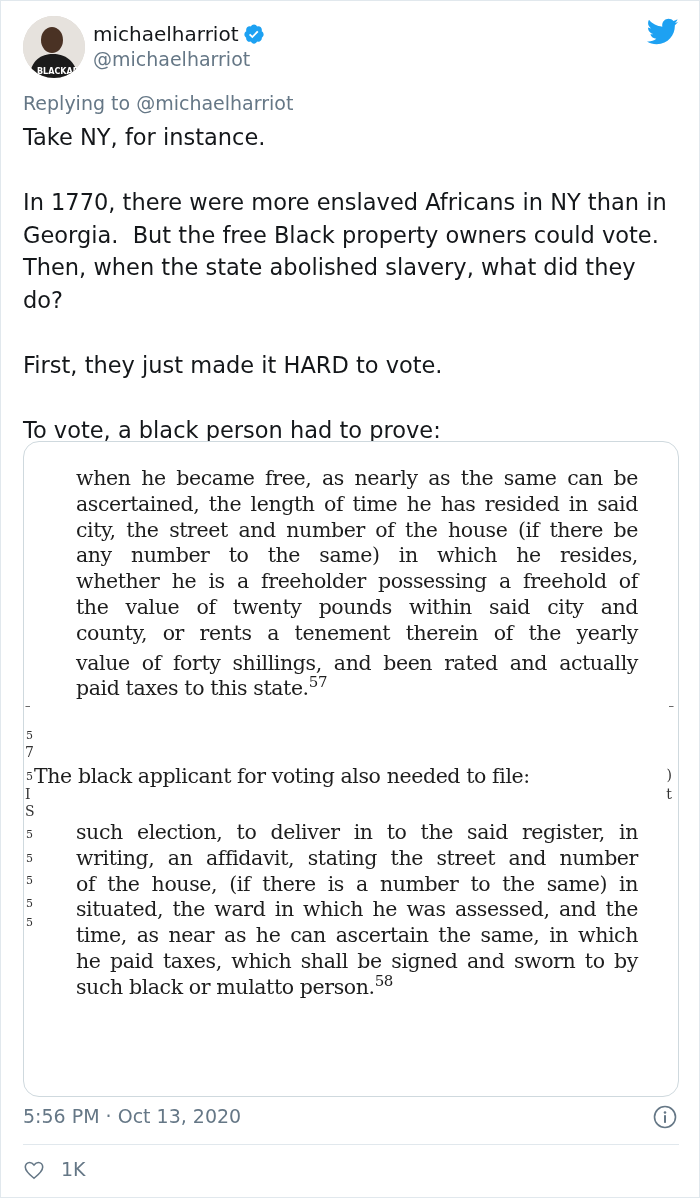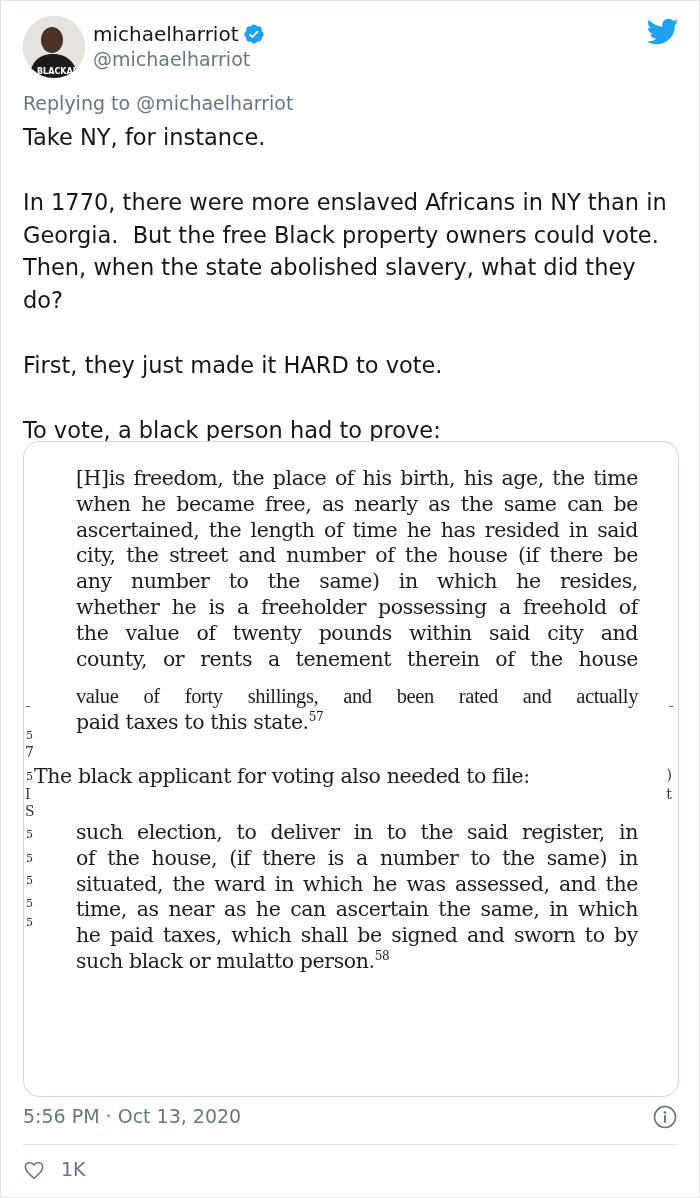--- a/index.html
+++ b/index.html
@@ -28,21 +28,21 @@
     position: absolute; left: 22px; top: 440px; width: 654px; height: 654px;
     border: 1px solid #cfd9de; border-radius: 16px; overflow: hidden; background: #fff;
   }
   .doc { position: absolute; left: 0; top: 0; width: 654px; height: 654px; font-family: "DejaVu Serif", serif; color: #1d1d1d; }
   .quote {
     position: absolute; left: 52px; width: 562px; font-size: 20.5px; line-height: 25.8px;
     text-align: justify; letter-spacing: -0.4px;
   }
   .quote .line { display: block; text-align: justify; text-align-last: justify; white-space: nowrap; }
   .quote .line.last { text-align-last: left; }
-  .sup { font-size: 12px; vertical-align: super; line-height: 0; }
+  .sup { font-size: 15px; vertical-align: super; line-height: 0; }
   .mid {
     position: absolute; left: 10px; top: 322px; font-size: 20.5px; letter-spacing: -0.4px;
   }
   .margin-mark { position: absolute; font-size: 11px; color: #333; font-family: "DejaVu Serif", serif; }
   .timestamp { position: absolute; left: 22px; top: 1103px; font-size: 19px; color: #657786; line-height: 24px; }
   .info-icon { position: absolute; right: 22px; top: 1104px; width: 24px; height: 24px; }
   .divider { position: absolute; left: 22px; top: 1143px; width: 656px; height: 1px; background: #e1e8ed; }
   .likes { position: absolute; left: 22px; top: 1156px; display: flex; align-items: flex-end; }
   .heart-icon { width: 22px; height: 22px; }
   .like-count { margin-left: 16px; font-size: 19px; color: #657786; line-height: 24px; }
@@ -82,36 +82,36 @@
 
 In 1770, there were more enslaved Africans in NY than in Georgia.  But the free Black property owners could vote. Then, when the state abolished slavery, what did they do?
 
 First, they just made it HARD to vote.
 
 To vote, a black person had to prove:</div>
 
   <div class="media">
     <div class="doc">
       <div class="quote" style="top:24px;">
-        <span class="line">[H]is freedom, the place of his birth, his age, the time</span>
         <span class="line">when he became free, as nearly as the same can be</span>
         <span class="line">ascertained, the length of time he has resided in said</span>
         <span class="line">city, the street and number of the house (if there be</span>
         <span class="line">any number to the same) in which he resides,</span>
         <span class="line">whether he is a freeholder possessing a freehold of</span>
         <span class="line">the value of twenty pounds within said city and</span>
-        <span class="line">county, or rents a tenement therein of the house</span>
-        <span class="line" style="margin-top:12px;font-family:Liberation Serif, serif;">value of forty shillings, and been rated and actually</span>
+        <span class="line">county, or rents a tenement therein of the yearly</span>
+        <span class="line" style="margin-top:4px;">value of forty shillings, and been rated and actually</span>
         <span class="line last"><span>paid taxes to this state.</span><span class="sup">57</span></span>
       </div>
 
       <div class="mid">The black applicant for voting also needed to file:</div>
 
       <div class="quote" style="top:378px;">
         <span class="line">such election, to deliver in to the said register, in</span>
+        <span class="line">writing, an affidavit, stating the street and number</span>
         <span class="line">of the house, (if there is a number to the same) in</span>
         <span class="line">situated, the ward in which he was assessed, and the</span>
         <span class="line">time, as near as he can ascertain the same, in which</span>
         <span class="line">he paid taxes, which shall be signed and sworn to by</span>
         <span class="line last"><span>such black or mulatto person.</span><span class="sup">58</span></span>
       </div>
 
       <span class="margin-mark" style="left:1px; top:257px;">–</span>
       <span class="margin-mark" style="left:2px; top:287px;">5</span>
       <span class="margin-mark" style="left:1px; top:302px; font-size:14px;">7</span>

